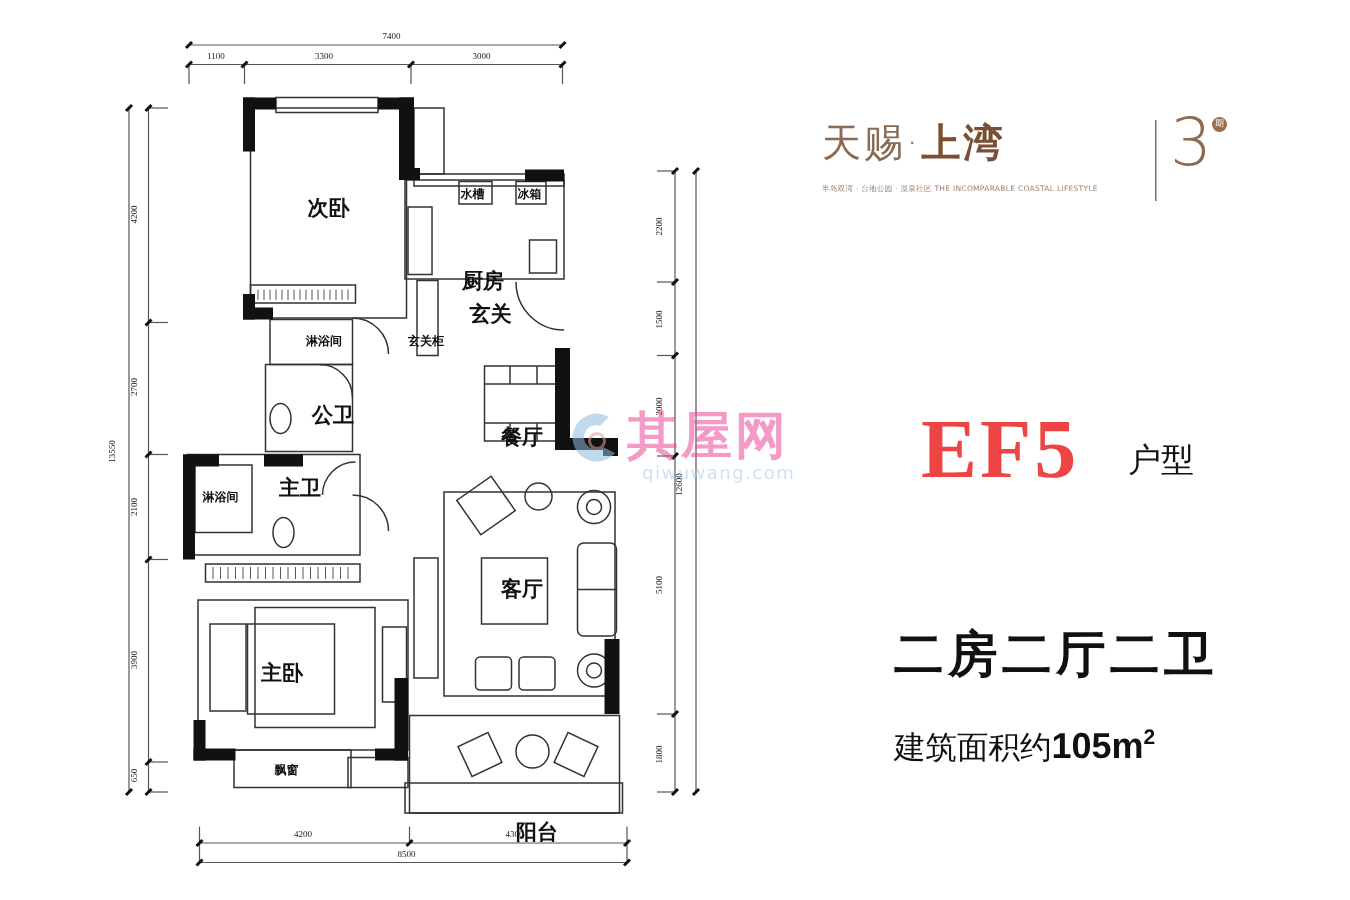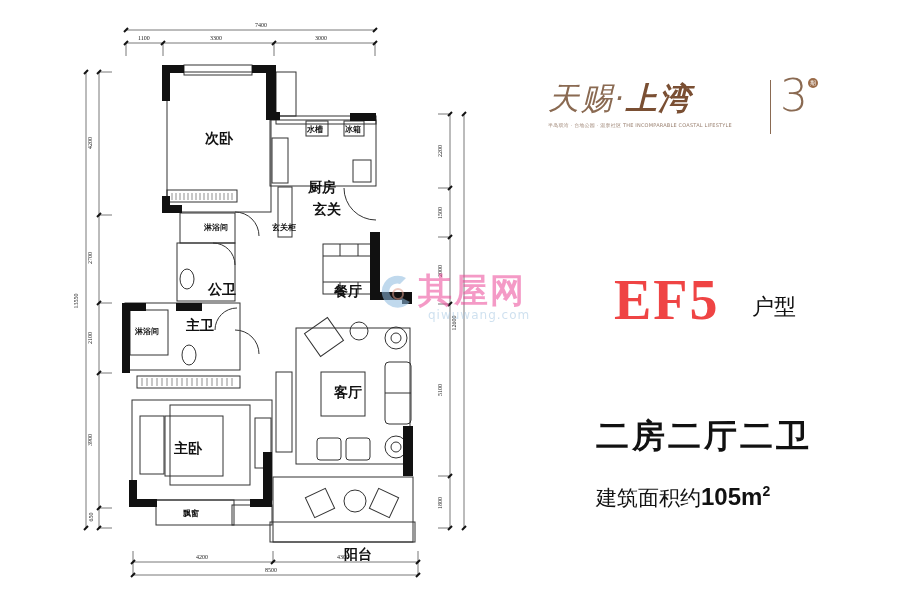--- a/index.html
+++ b/index.html
@@ -3,21 +3,21 @@
 <meta charset="utf-8">
 <style>
   html,body{margin:0;padding:0;background:#fff;}
   body{width:900px;height:600px;position:relative;overflow:hidden;font-family:"DejaVu Sans","Liberation Sans",sans-serif;color:#111;}
   .dimtxt{position:absolute;font-family:"Liberation Serif",serif;font-size:6px;color:#222;white-space:nowrap;}
   .vtxt{transform:rotate(-90deg);transform-origin:center center;}
   .room{position:absolute;font-family:"DejaVu Serif","Liberation Serif",serif;font-size:14px;font-weight:bold;color:#111;white-space:nowrap;}
   .room.sm{font-size:8px;}
   svg.plan{position:absolute;left:0;top:0;}
   .brand{position:absolute;left:548px;top:78px;width:300px;height:60px;}
-  .brand-cn{position:absolute;left:0;top:0;font-family:"DejaVu Sans",sans-serif;font-size:31px;color:#8a6a52;letter-spacing:2px;white-space:nowrap;font-weight:300;font-style:italic;}
+  .brand-cn{position:absolute;left:0;top:0;font-family:"DejaVu Sans",sans-serif;font-size:26px;color:#8a6a52;letter-spacing:2px;white-space:nowrap;font-weight:300;}
   .brand-cn .strong{color:#7a4f33;font-weight:bold;}
   .brand-sub{position:absolute;left:0;top:44px;font-size:5px;color:#9a8070;white-space:nowrap;letter-spacing:0.2px;}
   .brand-bar{position:absolute;left:222px;top:2px;width:1px;height:54px;background:#8a6a52;}
   .brand-num{position:absolute;left:232px;top:-8px;font-family:"DejaVu Sans",sans-serif;font-size:44px;color:#8a6a52;font-weight:200;}
   .brand-badge{position:absolute;left:260px;top:0px;width:10px;height:10px;border-radius:50%;background:#9a6b48;color:#fff;font-size:6px;line-height:10px;text-align:center;}
   .unit-code{position:absolute;left:614px;top:268px;font-family:"Liberation Serif","DejaVu Serif",serif;font-weight:bold;font-size:56px;color:#ef4444;letter-spacing:2px;}
   .unit-suffix{position:absolute;left:752px;top:292px;font-size:22px;color:#111;font-family:"DejaVu Sans",sans-serif;}
   .layout-title{position:absolute;left:596px;top:414px;font-size:33px;font-weight:bold;color:#111;letter-spacing:3px;font-family:"DejaVu Sans",sans-serif;}
   .area-label{position:absolute;left:596px;top:483px;font-size:21px;color:#111;font-family:"DejaVu Sans",sans-serif;}
   .area-value{font-family:"Liberation Sans",sans-serif;font-weight:bold;font-size:24px;}
@@ -238,21 +238,21 @@
 <span class="dimtxt" style="left:337px;top:554px;">4300</span>
 <span class="dimtxt" style="left:265px;top:567px;">8500</span>
 
 <span class="room" style="left:205px;top:130px;">次卧</span>
 <span class="room" style="left:308px;top:155px;margin-top:24px;">厨房</span>
 <span class="room sm" style="left:307px;top:124px;">水槽</span>
 <span class="room sm" style="left:345px;top:124px;">冰箱</span>
 <span class="room" style="left:313px;top:201px;">玄关</span>
 <span class="room sm" style="left:272px;top:222px;">玄关柜</span>
 <span class="room sm" style="left:204px;top:222px;">淋浴间</span>
-<span class="room" style="left:208px;top:281px;font-family:Liberation Mono, monospace;">公卫</span>
+<span class="room" style="left:208px;top:268px;font-family:Liberation Mono, monospace;">公卫</span>
 <span class="room" style="left:334px;top:263px;margin-top:20px;">餐厅</span>
 <span class="room sm" style="left:135px;top:326px;">淋浴间</span>
 <span class="room" style="left:186px;top:317px;">主卫</span>
 <span class="room" style="left:334px;top:384px;">客厅</span>
 <span class="room" style="left:174px;top:440px;">主卧</span>
 <span class="room sm" style="left:183px;top:508px;">飘窗</span>
 <span class="room" style="left:344px;top:546px;">阳台</span>
 
 <div class="watermark">
   <svg class="wm-logo" viewBox="0 0 40 40">

